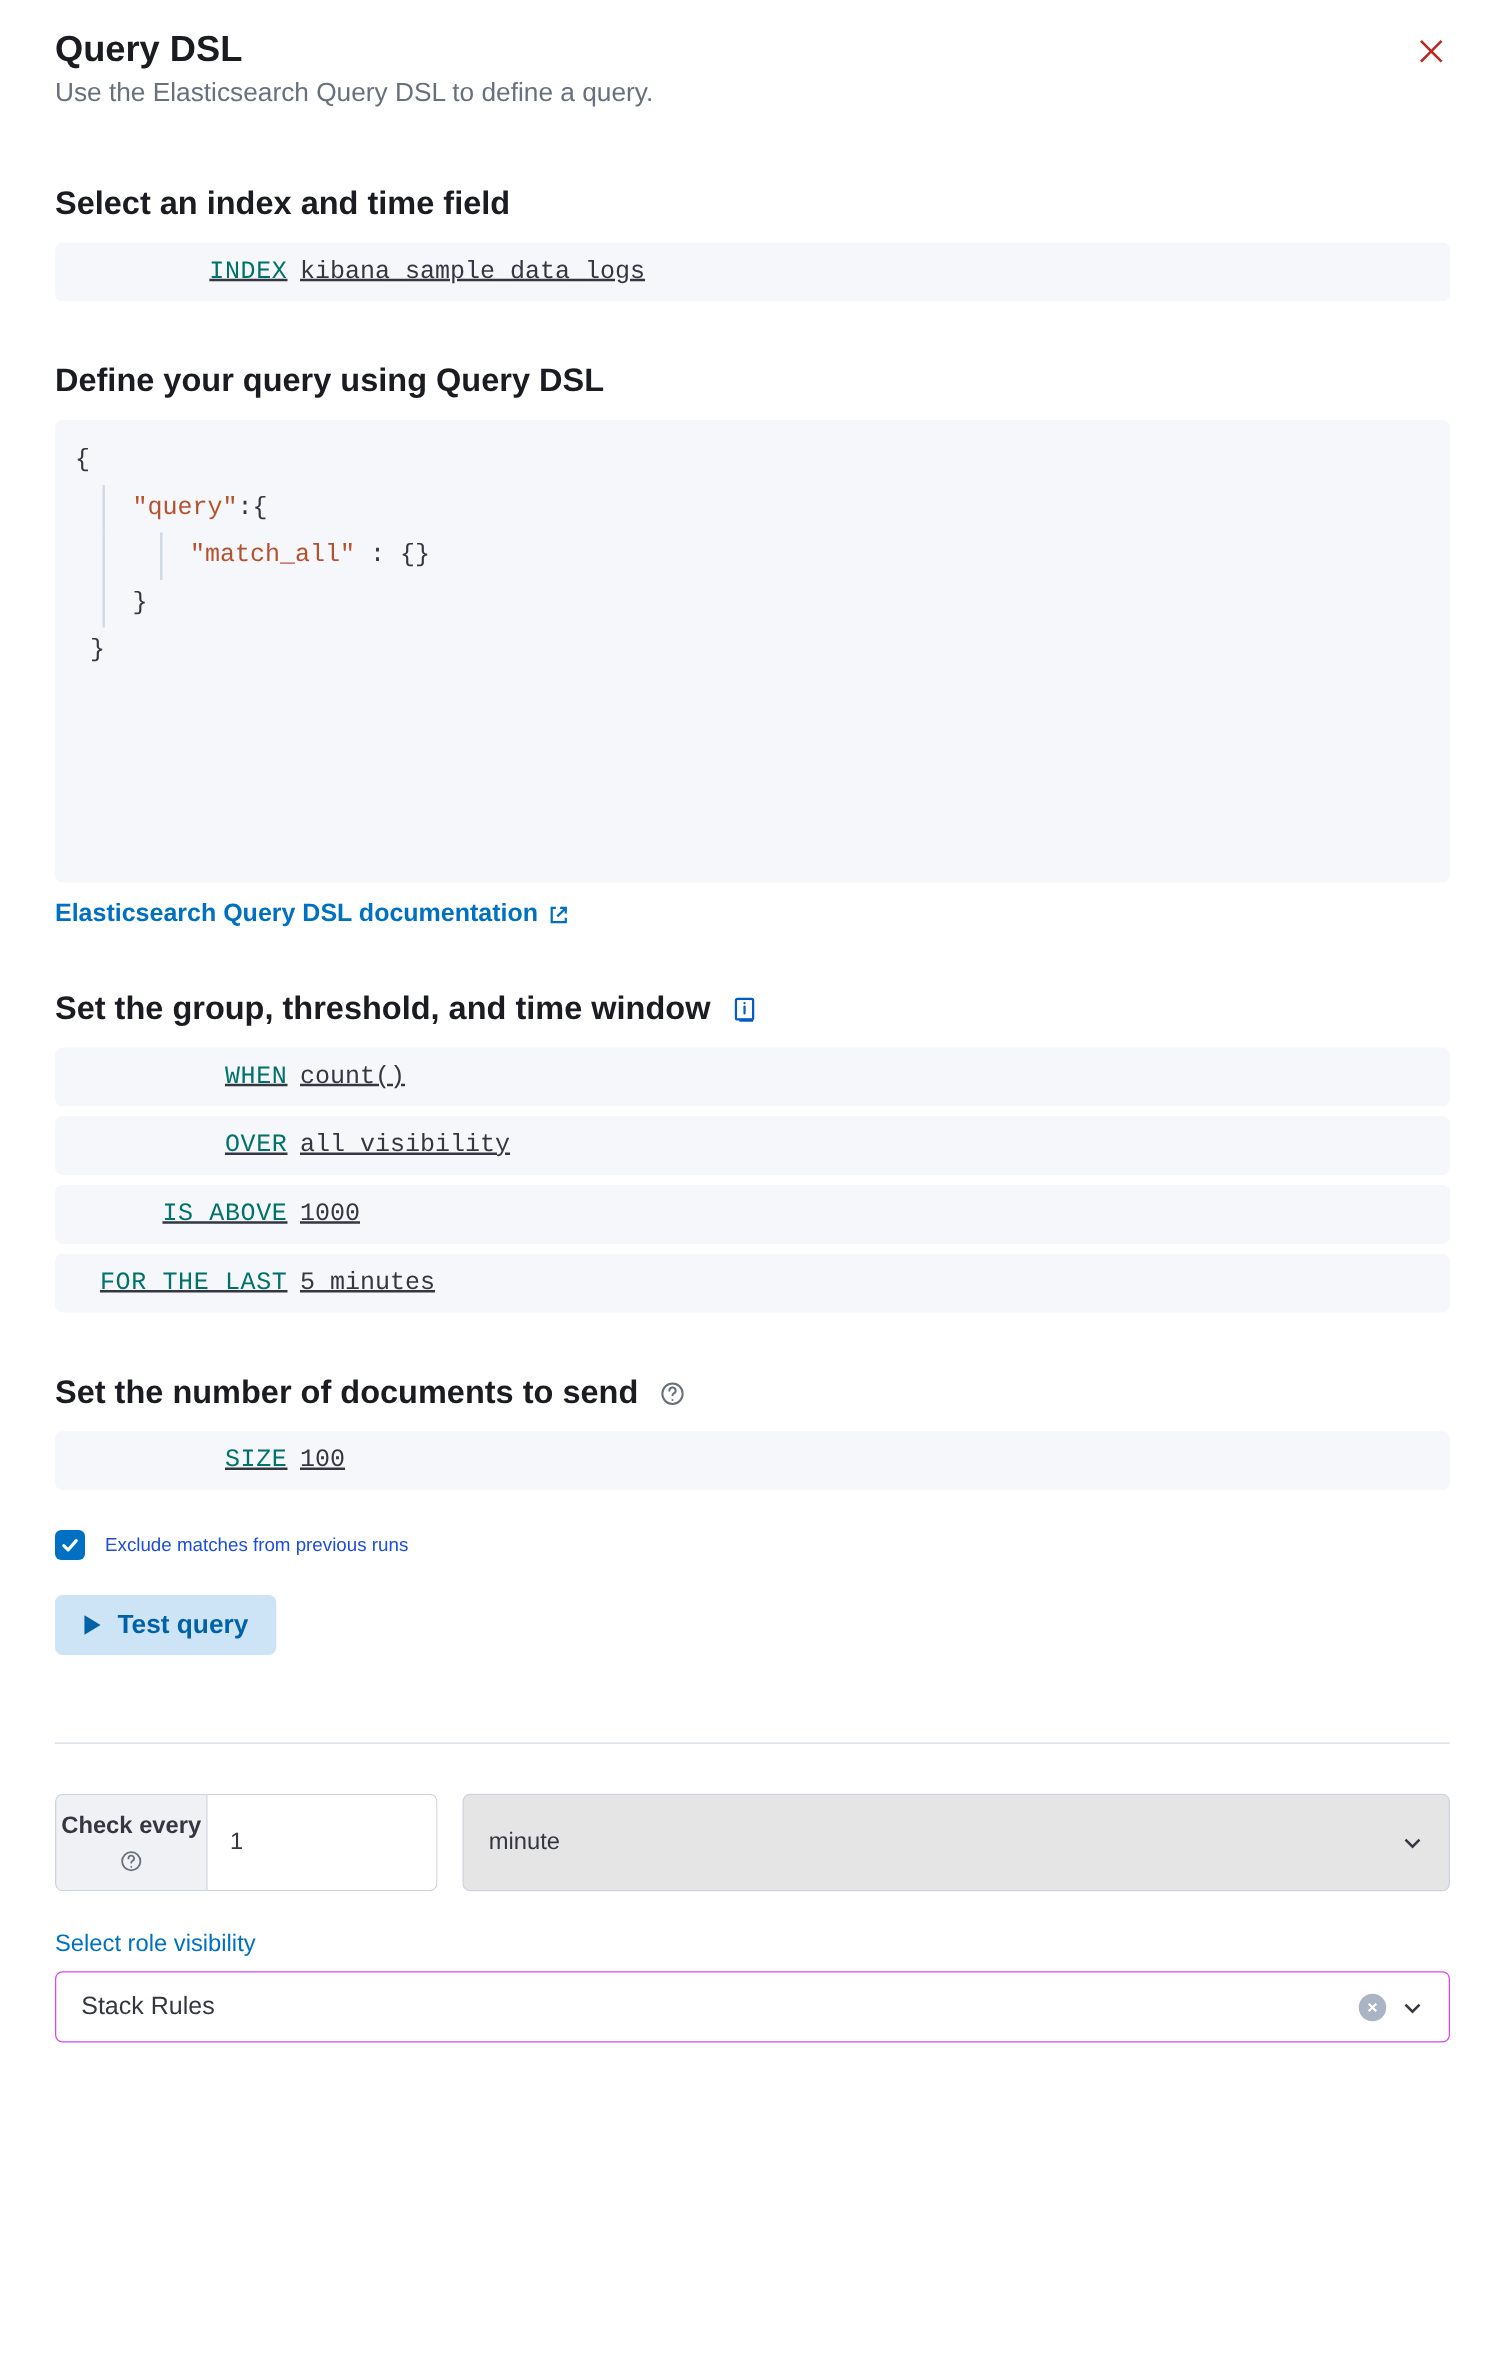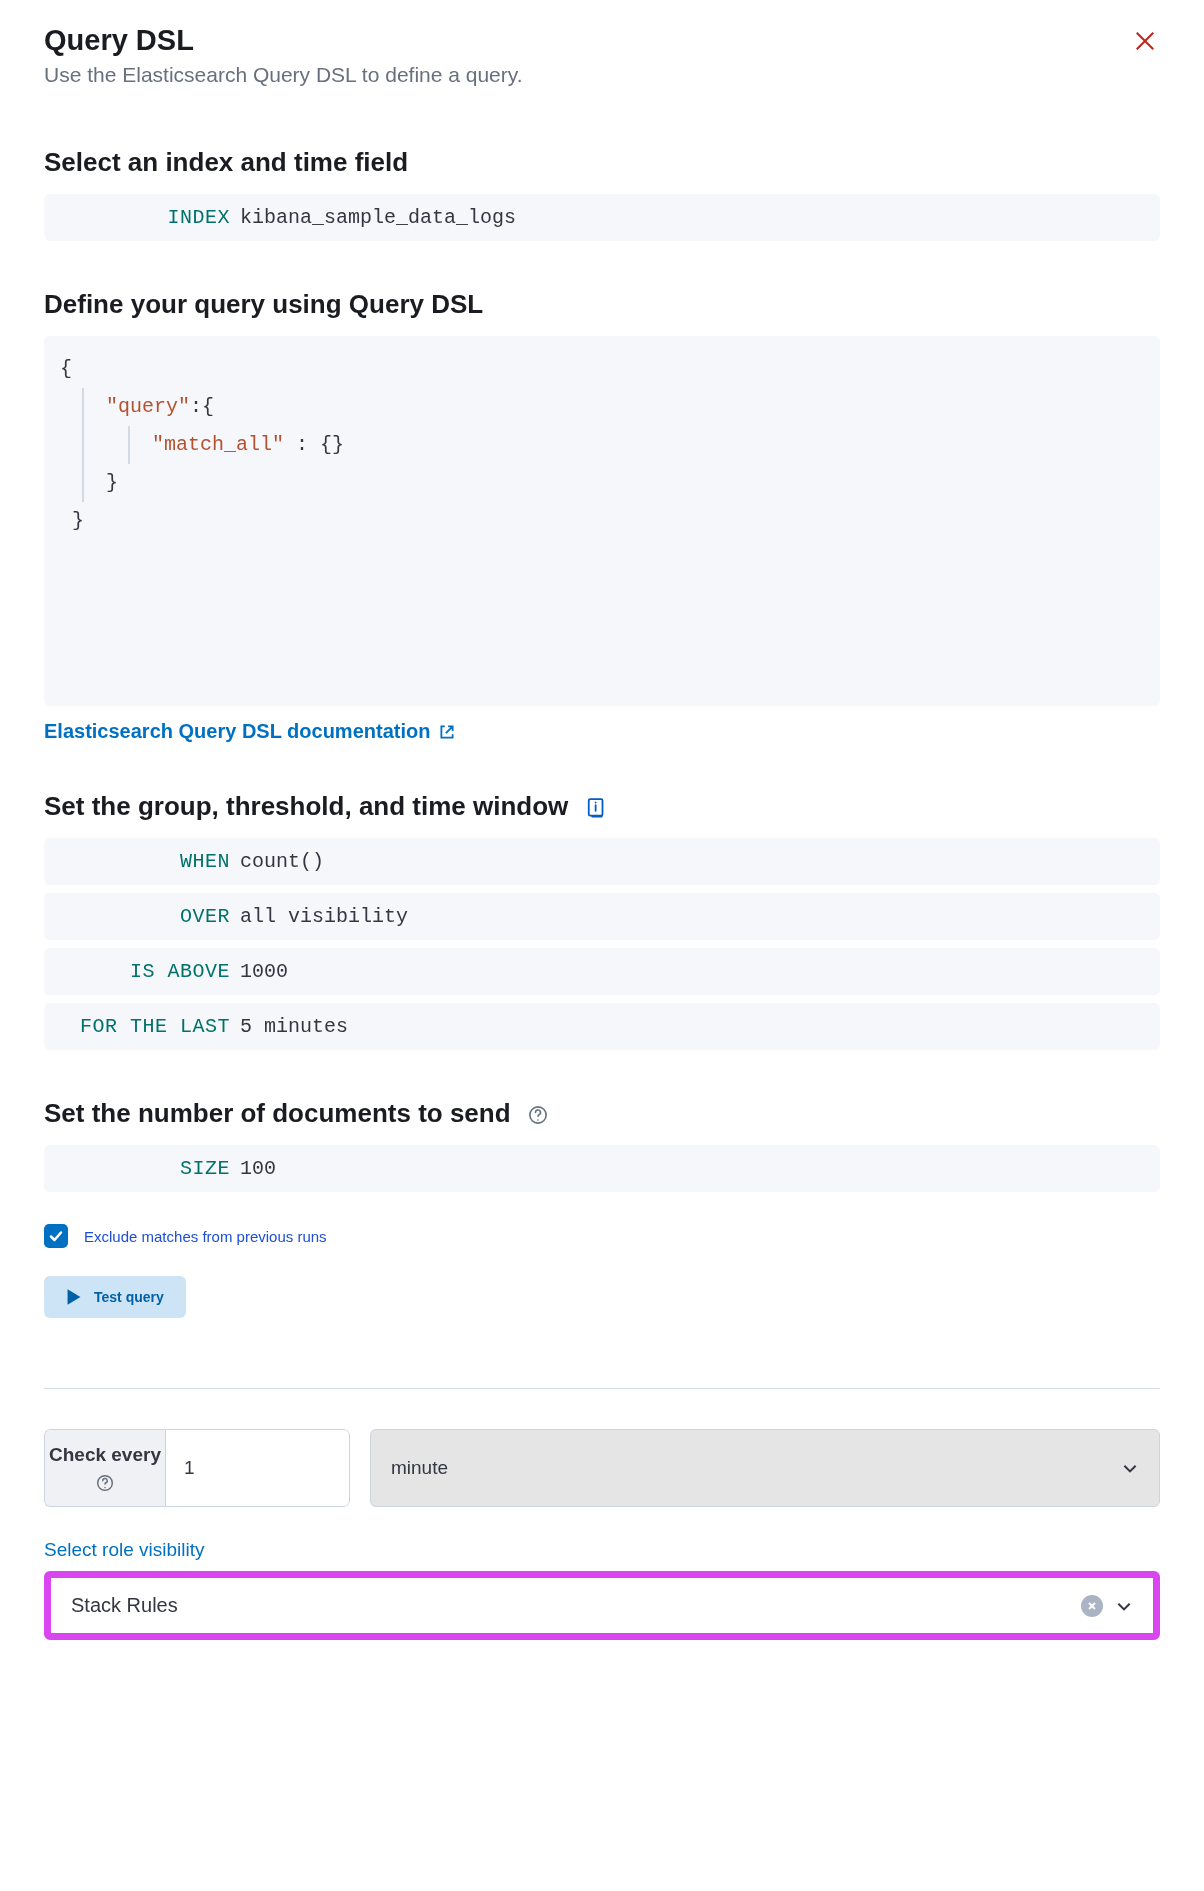--- a/index.html
+++ b/index.html
@@ -19,20 +19,21 @@
 .expr-block {
   background: #f5f7fa;
   border-radius: 6px;
   padding: 12px 16px;
   font-family: "SFMono-Regular", Consolas, "Liberation Mono", Menlo, monospace;
   font-size: 20px;
   color: #343741;
   margin-bottom: 8px;
   display: flex;
   align-items: center;
+  text-decoration: underline;
 }
 .expr-key {
   color: #00726b;
   letter-spacing: 0.5px;
   display: inline-block;
   text-align: right;
   width: 170px;
   margin-right: 10px;
 }
 .expr-val { color: #343741; }
@@ -68,21 +69,21 @@
 }
 .checkbox svg { stroke: #fff; }
 .checkbox-label { font-size: 15px; color: #1d4ed8; }
 .test-btn {
   margin-top: 28px;
   background: #cce4f5;
   color: #0061a6;
   border: none;
   border-radius: 6px;
   padding: 12px 22px;
-  font-size: 14px;
+  font-size: 21px;
   font-weight: 600;
   display: inline-flex;
   align-items: center;
   gap: 12px;
   cursor: pointer;
 }
 .divider { border: none; border-top: 1px solid #d3dae6; margin: 70px 0 40px 0; }
 .form-row { display: flex; gap: 20px; align-items: stretch; }
 .check-every-group {
   display: flex;
@@ -120,21 +121,21 @@
   font-size: 19px;
   display: flex;
   justify-content: space-between;
   align-items: center;
   color: #343741;
   background: #e5e5e5;
 }
 .role-label { color: #0071c2; font-size: 19px; font-weight: 400; margin-top: 32px; display: block; }
 .role-select {
   margin-top: 10px;
-  border: 7px solid #d946ef;
+  border: 1px solid #d946ef;
   border-radius: 6px;
   padding: 16px 20px;
   font-size: 20px;
   display: flex;
   justify-content: space-between;
   align-items: center;
   color: #343741;
   background: #fff;
 }
 .role-right { display: flex; align-items: center; gap: 12px; }

